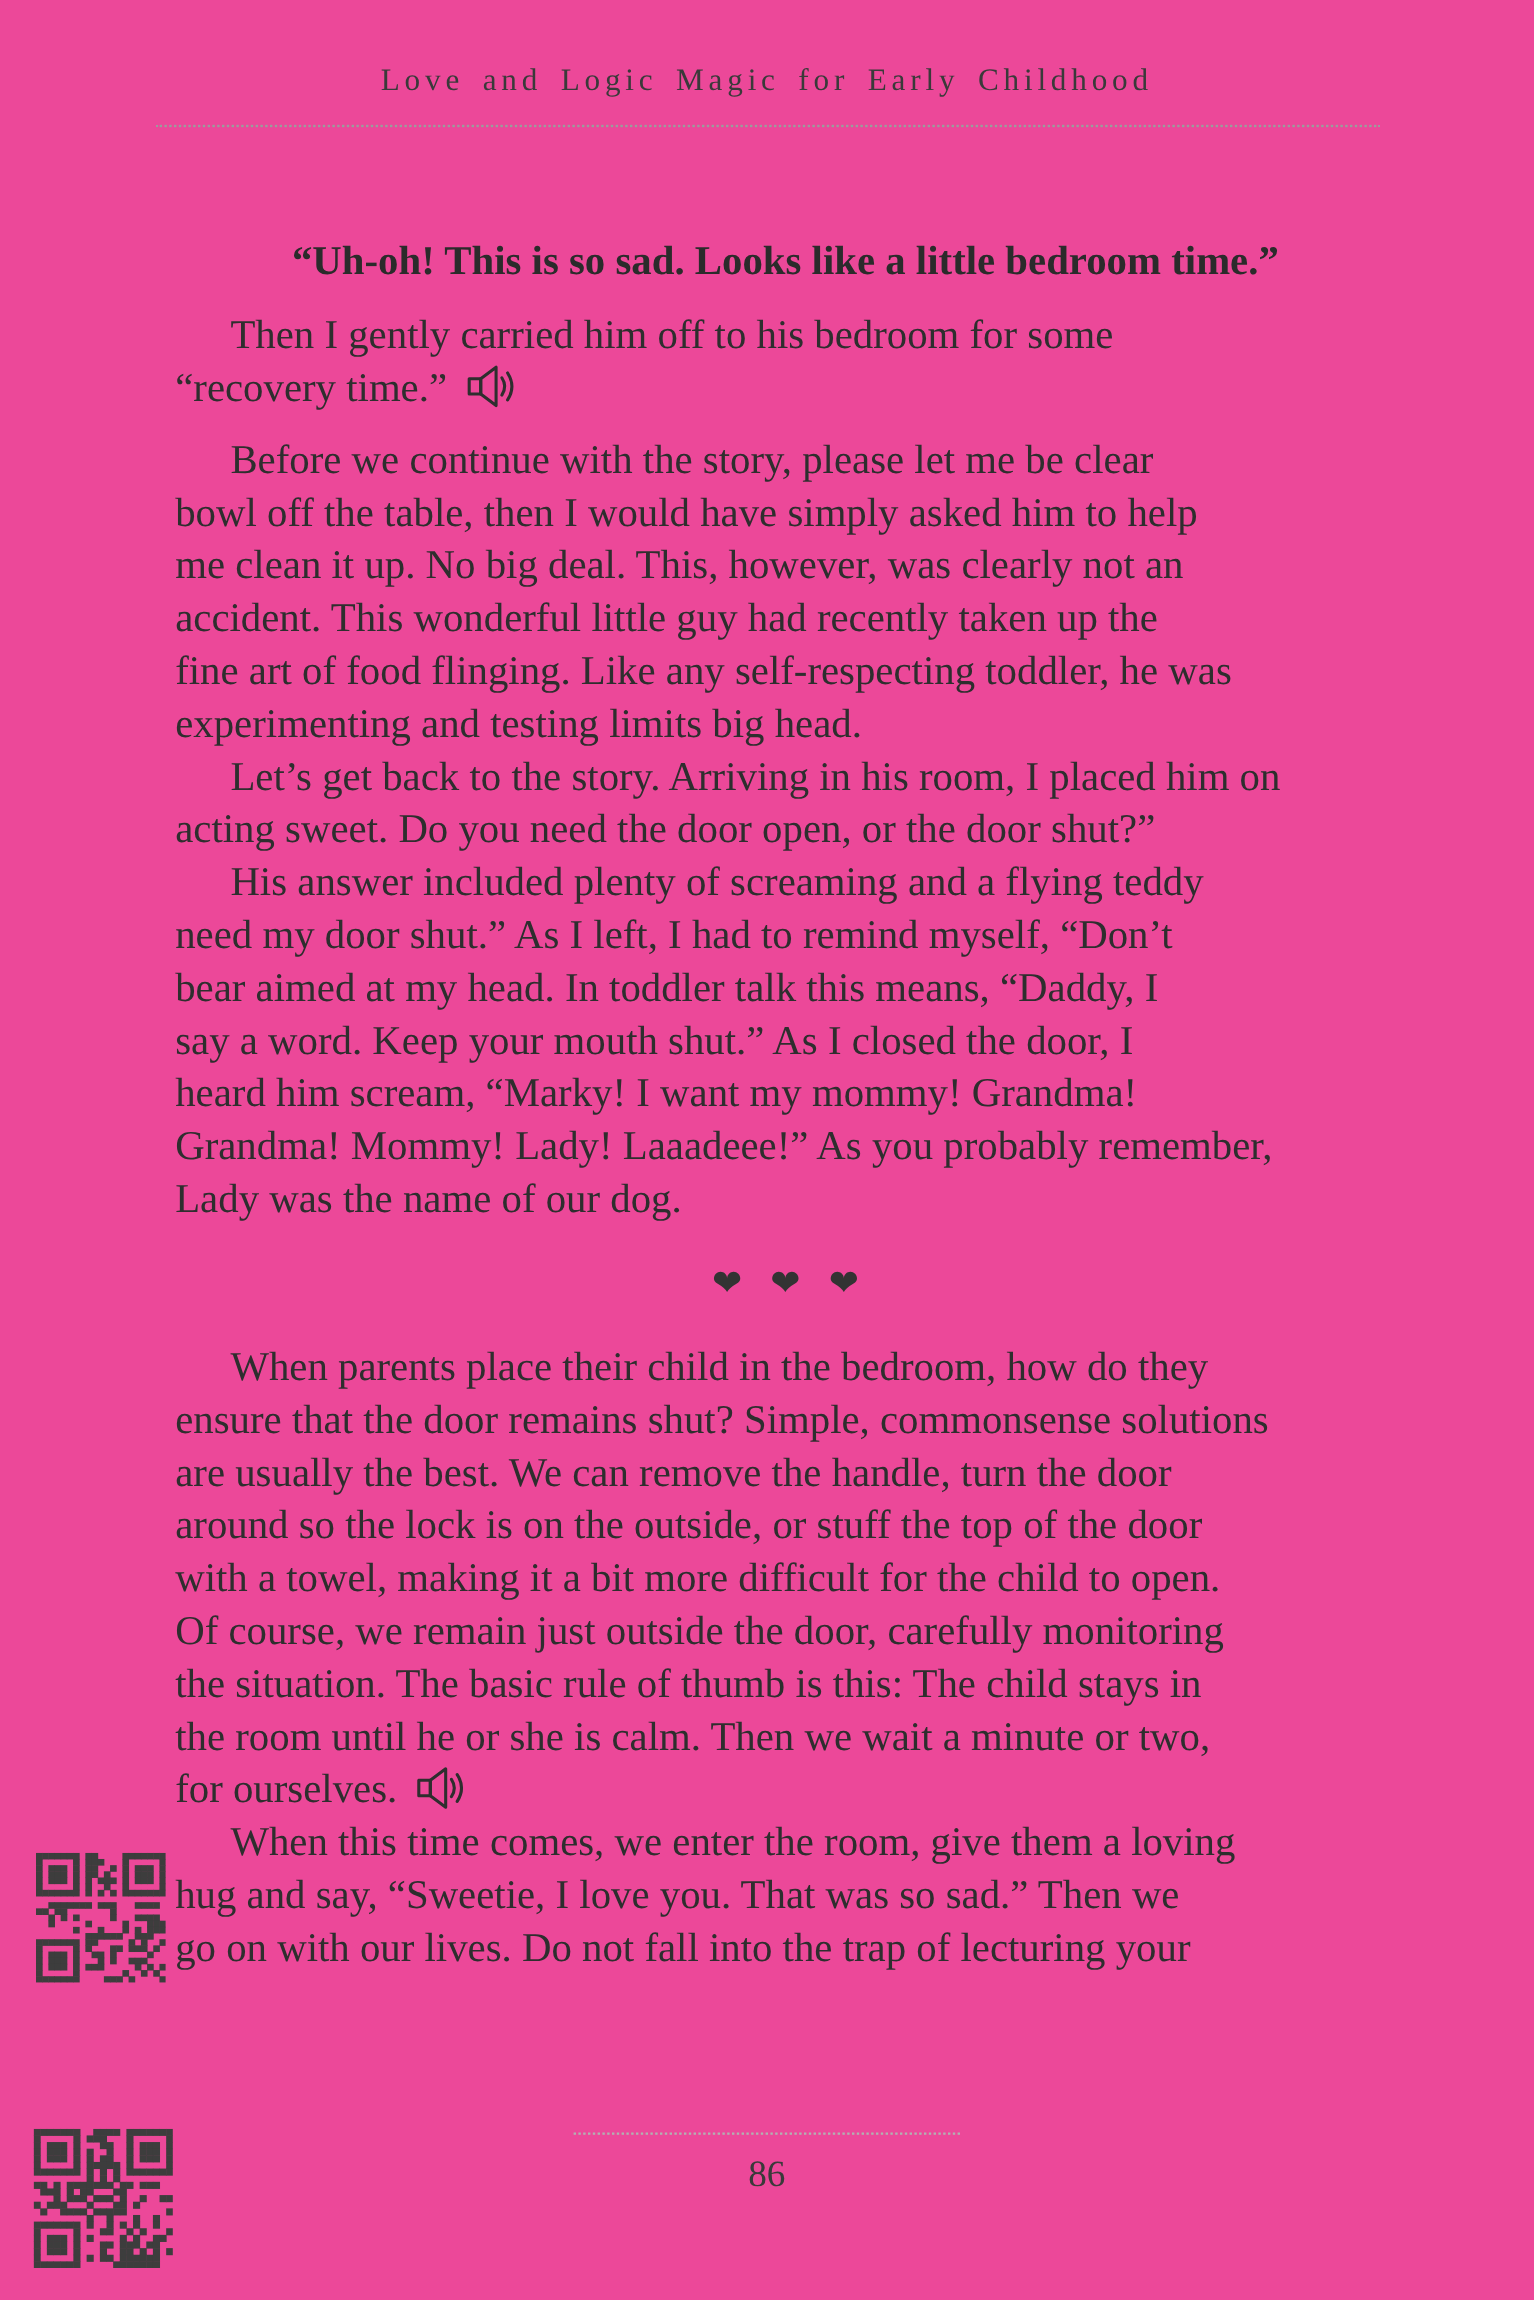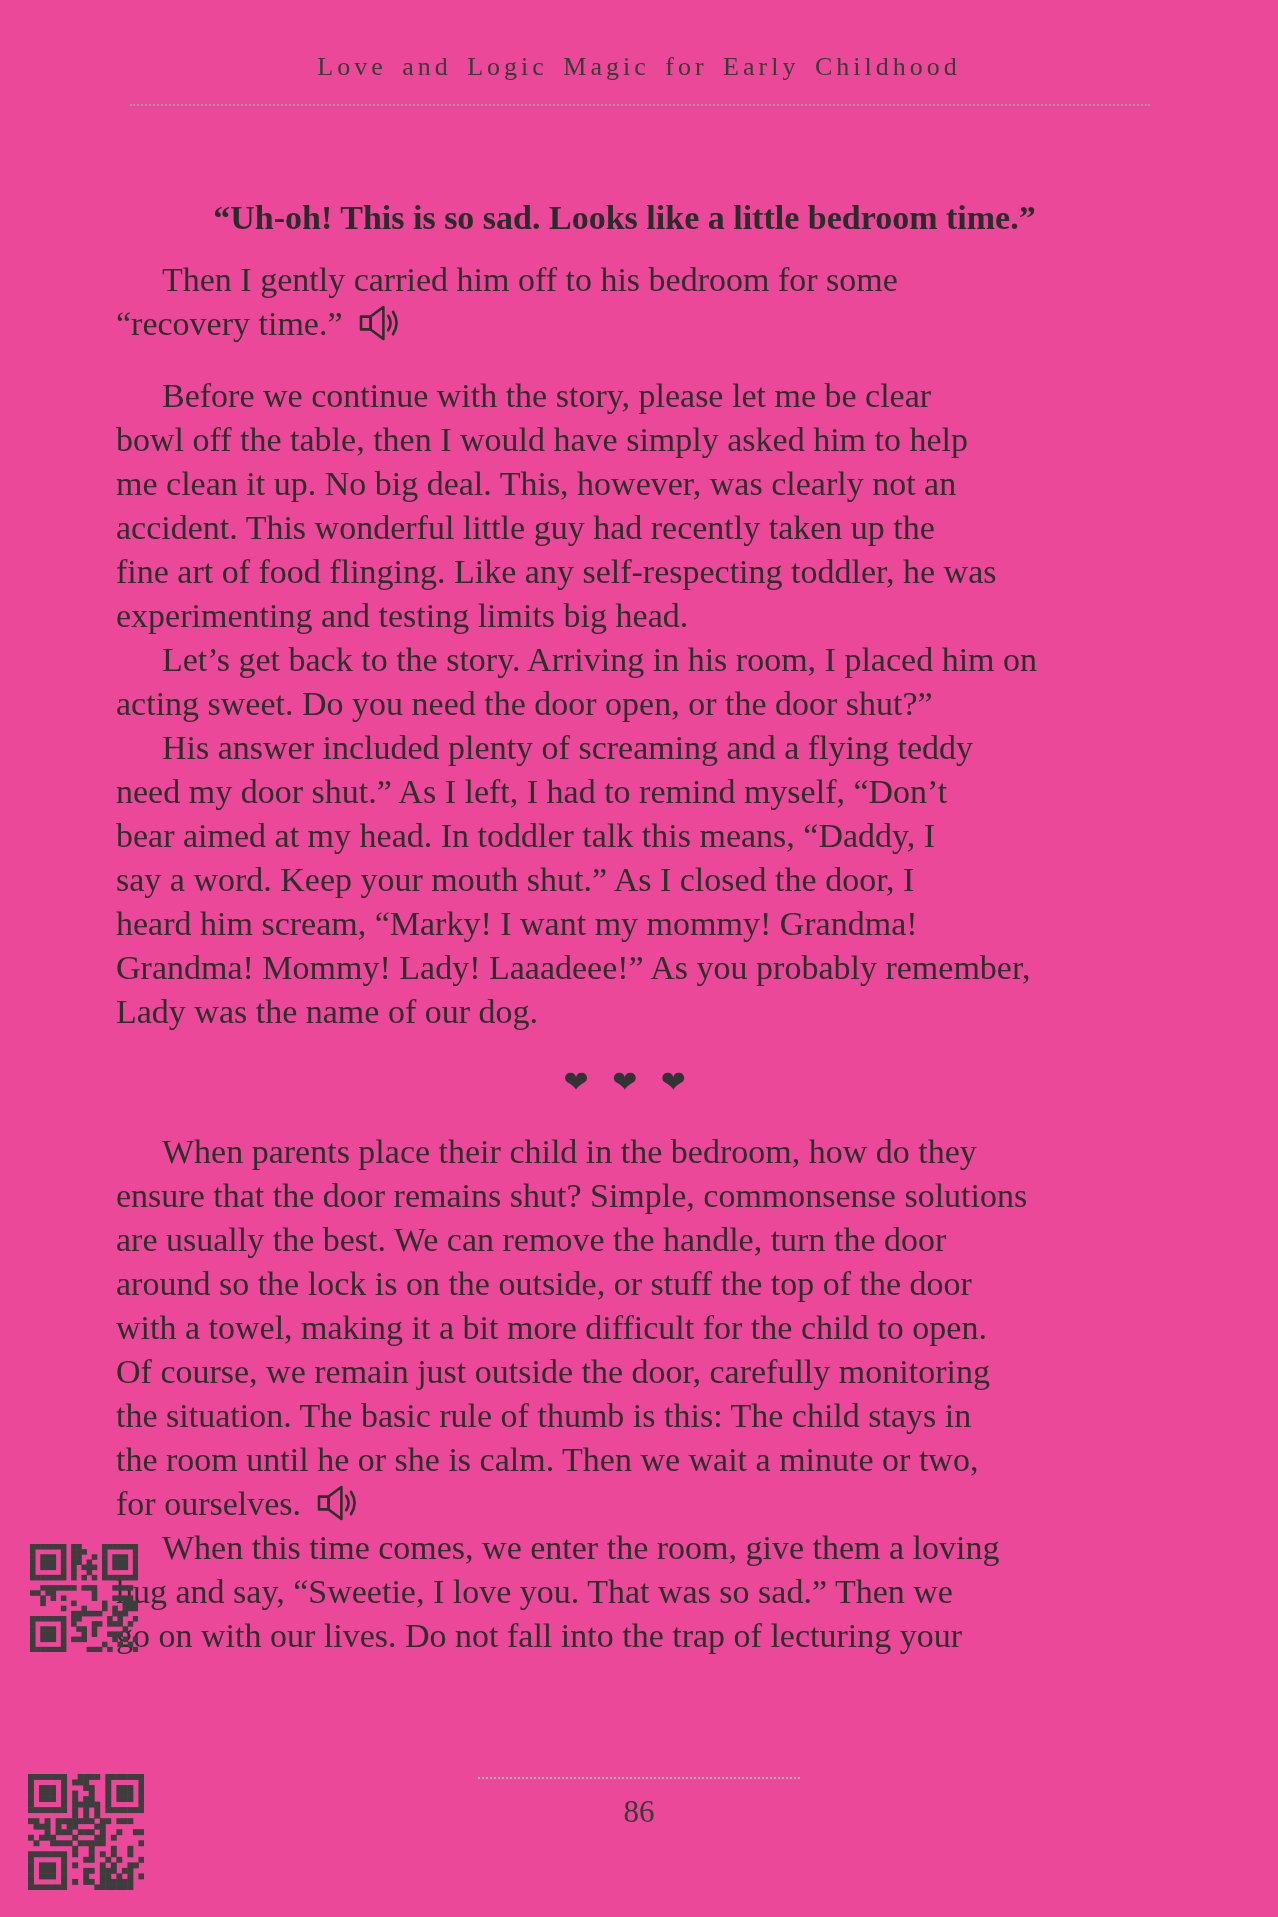--- a/index.html
+++ b/index.html
@@ -15,29 +15,29 @@
     position:absolute;top:52px;left:0;width:1278px;
     text-align:center;
     font-size:26px;letter-spacing:4px;word-spacing:5px;
     color:#3a3a3a;
   }
   .header-rule{
     position:absolute;top:104px;left:130px;width:1020px;
     border-top:2px dotted #9c9c9c;height:0;
   }
   .content{
-    position:absolute;left:116px;top:196px;width:1017px;
+    position:absolute;left:146px;top:196px;width:1017px;
     font-size:34px;line-height:44px;
   }
   .section-heading{
     text-align:center;font-weight:bold;font-size:34px;
     margin:0 0 18px 0;color:#2b2b2b;
   }
   .para{margin:0;}
-  .para.space-after{margin-bottom:28px;}
+  .para.space-after{margin-bottom:16px;}
   .line{white-space:nowrap;text-align:left;}
   .line.indent{text-indent:46px;}
   .hearts-divider{
     text-align:center;
     font-family:"DejaVu Sans", sans-serif;
     font-size:30px;word-spacing:14px;color:#333333;
     margin:26px 0 26px 0;line-height:44px;
   }
   .audio-icon{
     display:inline-block;width:48px;height:40px;

